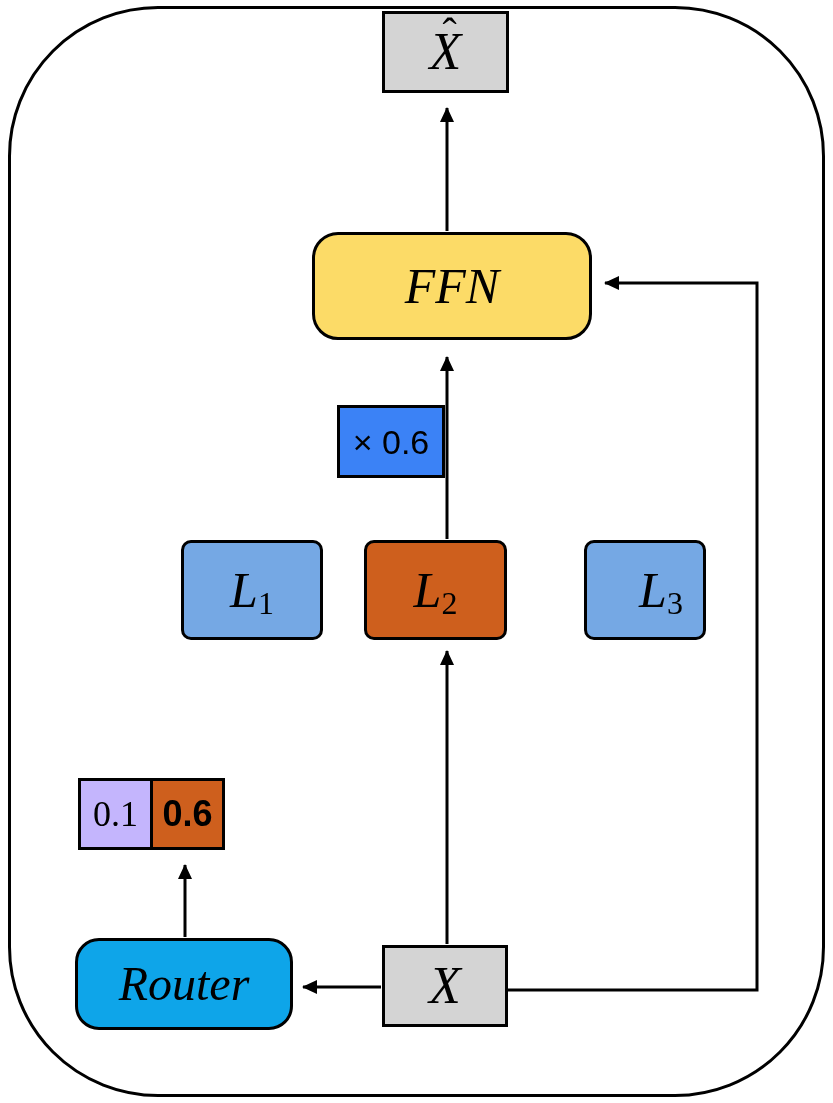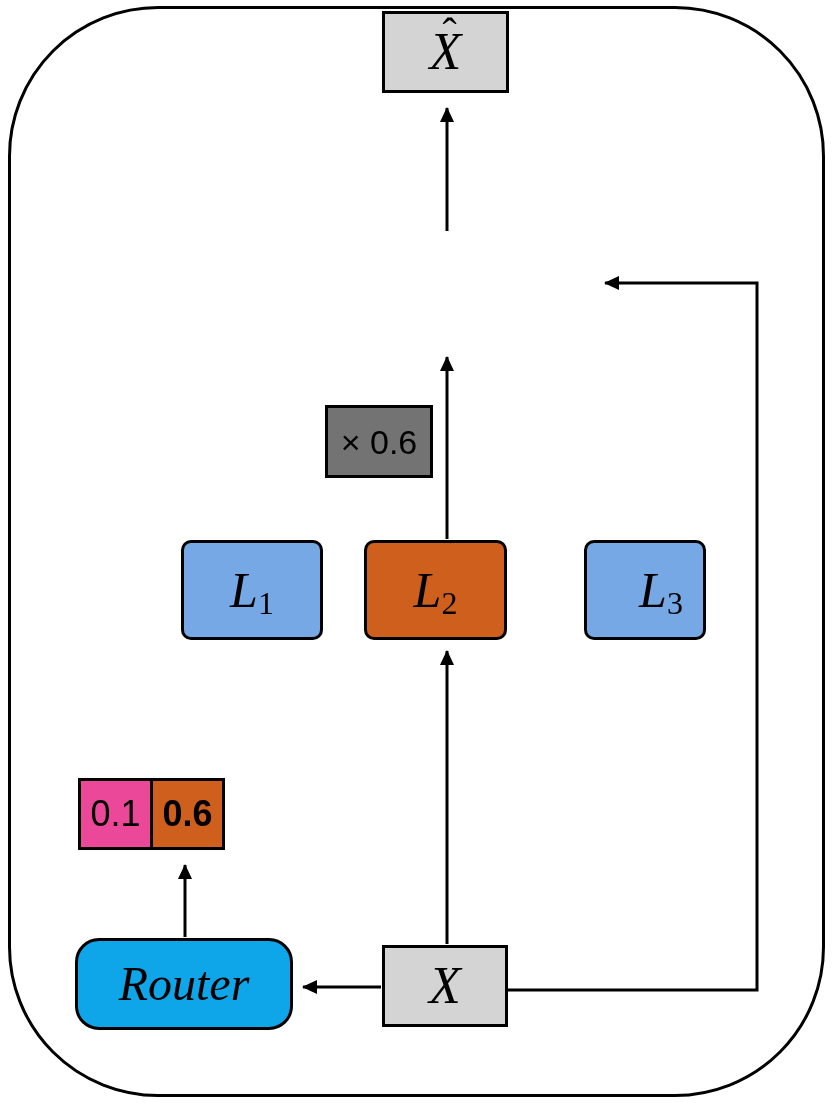--- a/index.html
+++ b/index.html
@@ -144,37 +144,40 @@
     <path d="M508,990 L757,990 L757,283 L605,283" marker-end="url(#arrow)"></path>
   </svg>
 
   <div class="box io-box" id="output-box" style="background-color: rgb(212, 212, 212);">
     <span class="serif-label hat-wrap">
       <span class="hat">ˆ</span>
       <span>X</span>
     </span>
   </div>
 
+  <div class="box" id="ffn-box" style="background-color: rgb(252, 219, 103);">
+    <span class="serif-label">FFN</span>
+  </div>
 
-  <div class="box" id="scale-box" style="background-color: #737373;">
+  <div class="box" id="scale-box" style="background-color: #3b82f6; margin-left: 12px;">
     <span class="sans-label">× 0.6</span>
   </div>
 
   <div class="box expert" id="expert-1" style="background-color: rgb(117, 168, 228);">
     <span class="serif-label"><span>L</span><sub>1</sub></span>
   </div>
   <div class="box expert" id="expert-2" style="background-color: rgb(206, 95, 29);">
     <span class="serif-label"><span>L</span><sub>2</sub></span>
   </div>
   <div class="box expert" id="expert-3" style="background-color: rgb(117, 168, 228);">
     <span class="serif-label"><span>L</span><sub>3</sub></span>
   </div>
 
   <div id="weights-bar">
-    <div class="weight-cell" style="background-color: #ec4899;">0.1</div>
+    <div class="weight-cell" style="background-color: #c4b5fd; font-family: Liberation Serif, serif;">0.1</div>
     <div class="weight-cell" style="background-color: rgb(206, 95, 29); font-weight: bold;">0.6</div>
   </div>
 
   <div class="box" id="router-box" style="background-color: #0ea5e9;">
     <span class="serif-label">Router</span>
   </div>
 
   <div class="box io-box" id="input-box" style="background-color: rgb(212, 212, 212);">
     <span class="serif-label">X</span>
   </div>

